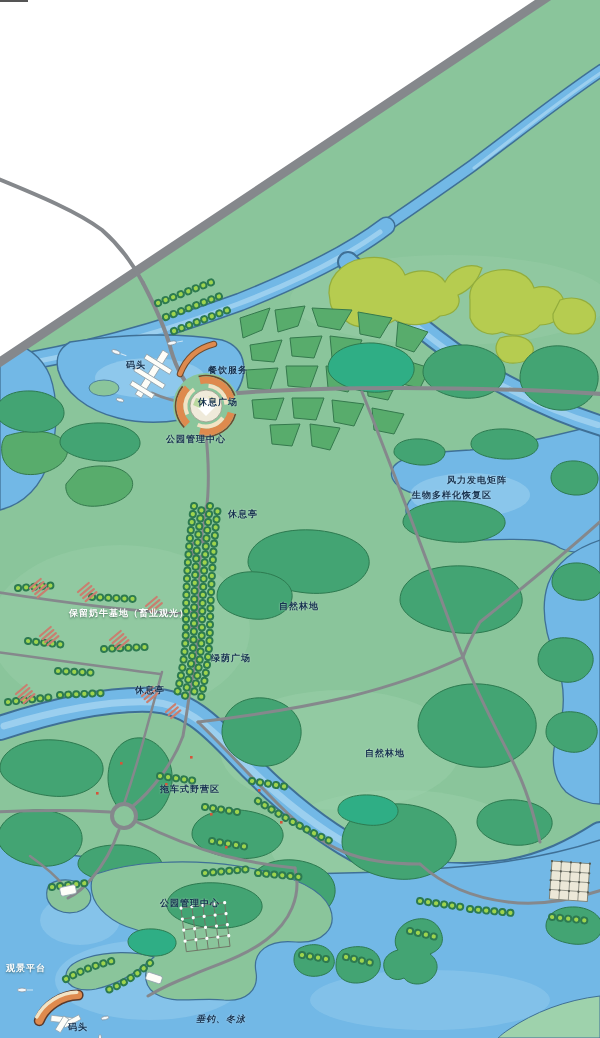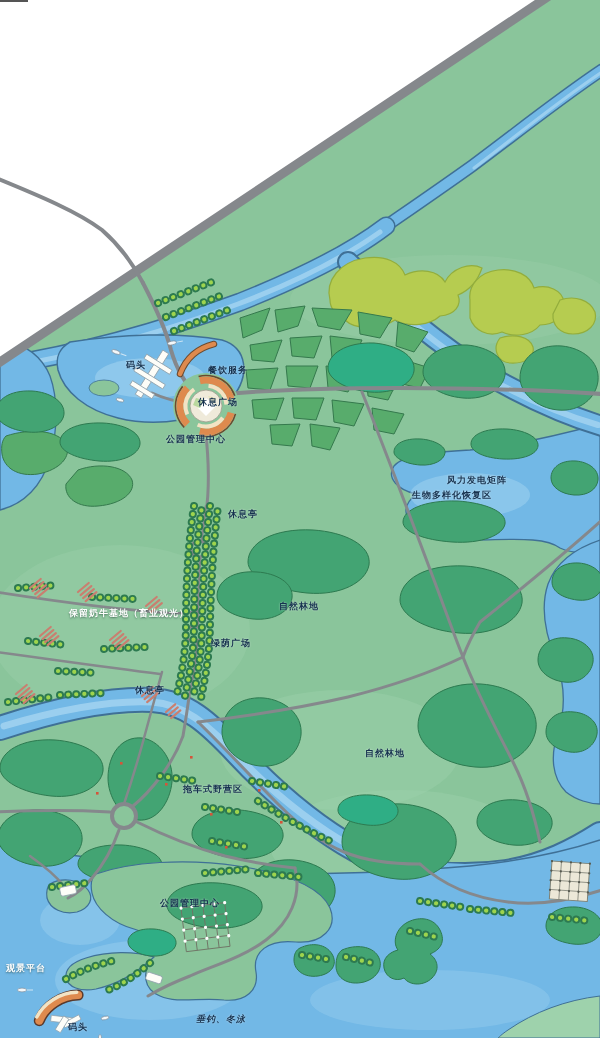--- a/index.html
+++ b/index.html
@@ -389,23 +389,23 @@
 
 <div id="label-layer">
       <span class="map-label dark" style="left: 136px; top: 365px;">码头</span>
       <span class="map-label dark" style="left: 228px; top: 371px; font-family: Liberation Mono, monospace;">餐饮服务</span>
       <span class="map-label dark" style="left: 218px; top: 402px;">休息广场</span>
       <span class="map-label dark" style="left: 196px; top: 439px; text-align: right;">公园管理中心</span>
       <span class="map-label dark" style="left: 477px; top: 480px;">风力发电矩阵</span>
       <span class="map-label dark" style="left: 452px; top: 475px; margin-top: 20px;">生物多样化恢复区</span>
       <span class="map-label dark" style="left: 243px; top: 514px;">休息亭</span>
       <span class="map-label dark" style="left: 299px; top: 606px;">自然林地</span>
-      <span class="map-label dark" style="left: 231px; top: 643px;">绿荫广场</span>
+      <span class="map-label dark" style="left: 231px; top: 658px;">绿荫广场</span>
       <span class="map-label light" style="left: 102px; top: 613px; margin-left: 27px;">保留奶牛基地（畜业观光）</span>
       <span class="map-label dark" style="left: 150px; top: 690px;">休息亭</span>
-      <span class="map-label dark" style="left: 213px; top: 789px;">拖车式野营区</span>
+      <span class="map-label dark" style="left: 190px; top: 789px;">拖车式野营区</span>
       <span class="map-label dark" style="left: 385px; top: 753px;">自然林地</span>
       <span class="map-label dark" style="left: 190px; top: 903px;">公园管理中心</span>
       <span class="map-label light" style="left: 26px; top: 968px;">观景平台</span>
       <span class="map-label dark" style="left: 78px; top: 1027px;">码头</span>
       <span class="map-label dark" style="left: 221px; top: 1019px; font-style: italic;">垂钓、冬泳</span>
     </div>
 </div>
 
 </body></html>

